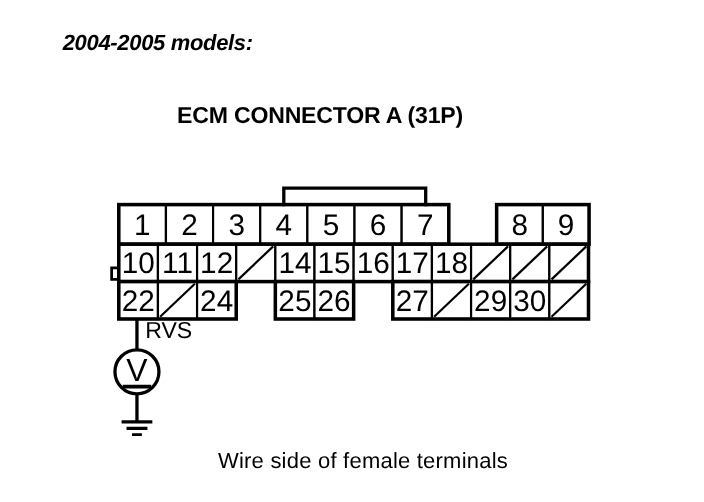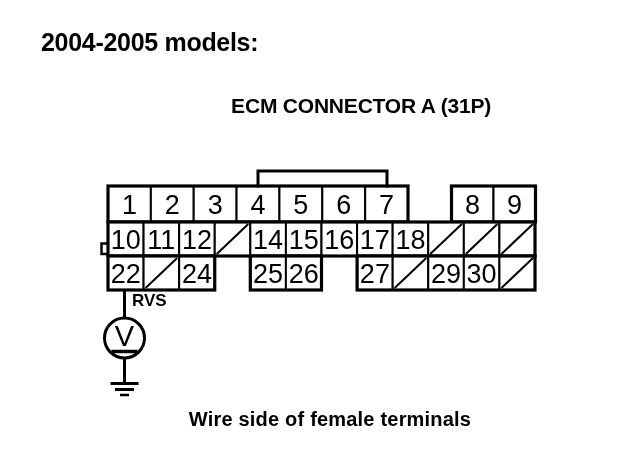--- a/index.html
+++ b/index.html
@@ -8,37 +8,38 @@
     width: 640px;
     height: 456px;
     background: #ffffff;
     font-family: "Liberation Sans", sans-serif;
     color: #000;
     overflow: hidden;
   }
   .page svg { position: absolute; left: 0; top: 0; }
 
   .model-heading {
-    position: absolute; left: 41px; top: 28px;
-    font-size: 25px; font-weight: bold; letter-spacing: -0.3px;
+    position: absolute; left: 57px; top: 28px;
+    font-size: 20px; font-weight: bold; letter-spacing: -0.3px;
     white-space: nowrap;
+    font-style: italic;
   }
   .connector-heading {
     position: absolute; left: 161px; top: 94px; width: 330px;
-    font-size: 21px; font-weight: bold; text-align: right;
+    font-size: 21px; font-weight: bold; text-align: left;
     letter-spacing: -0.2px; white-space: nowrap;
   }
   .rvs-label {
     position: absolute; left: 132px; top: 290px;
-    font-size: 17px; font-weight: bold; line-height: 22px;
+    font-size: 21px; font-weight: normal; line-height: 22px;
     white-space: nowrap;
   }
   .caption {
     position: absolute; left: 170px; top: 408px; width: 320px;
-    font-size: 20px; font-weight: 700; text-align: center;
+    font-size: 20px; font-weight: 400; text-align: center;
     letter-spacing: 0.2px; white-space: nowrap;
   }
 
   
   .cell { fill: #ffffff; stroke: #000; stroke-width: 2; }
   .block-outline { fill: none; stroke: #000; stroke-width: 3.2; }
   .diag { stroke: #000; stroke-width: 2; }
   .pin-num {
     font-family: "Liberation Sans", sans-serif;
     font-size: 27px; fill: #000;

